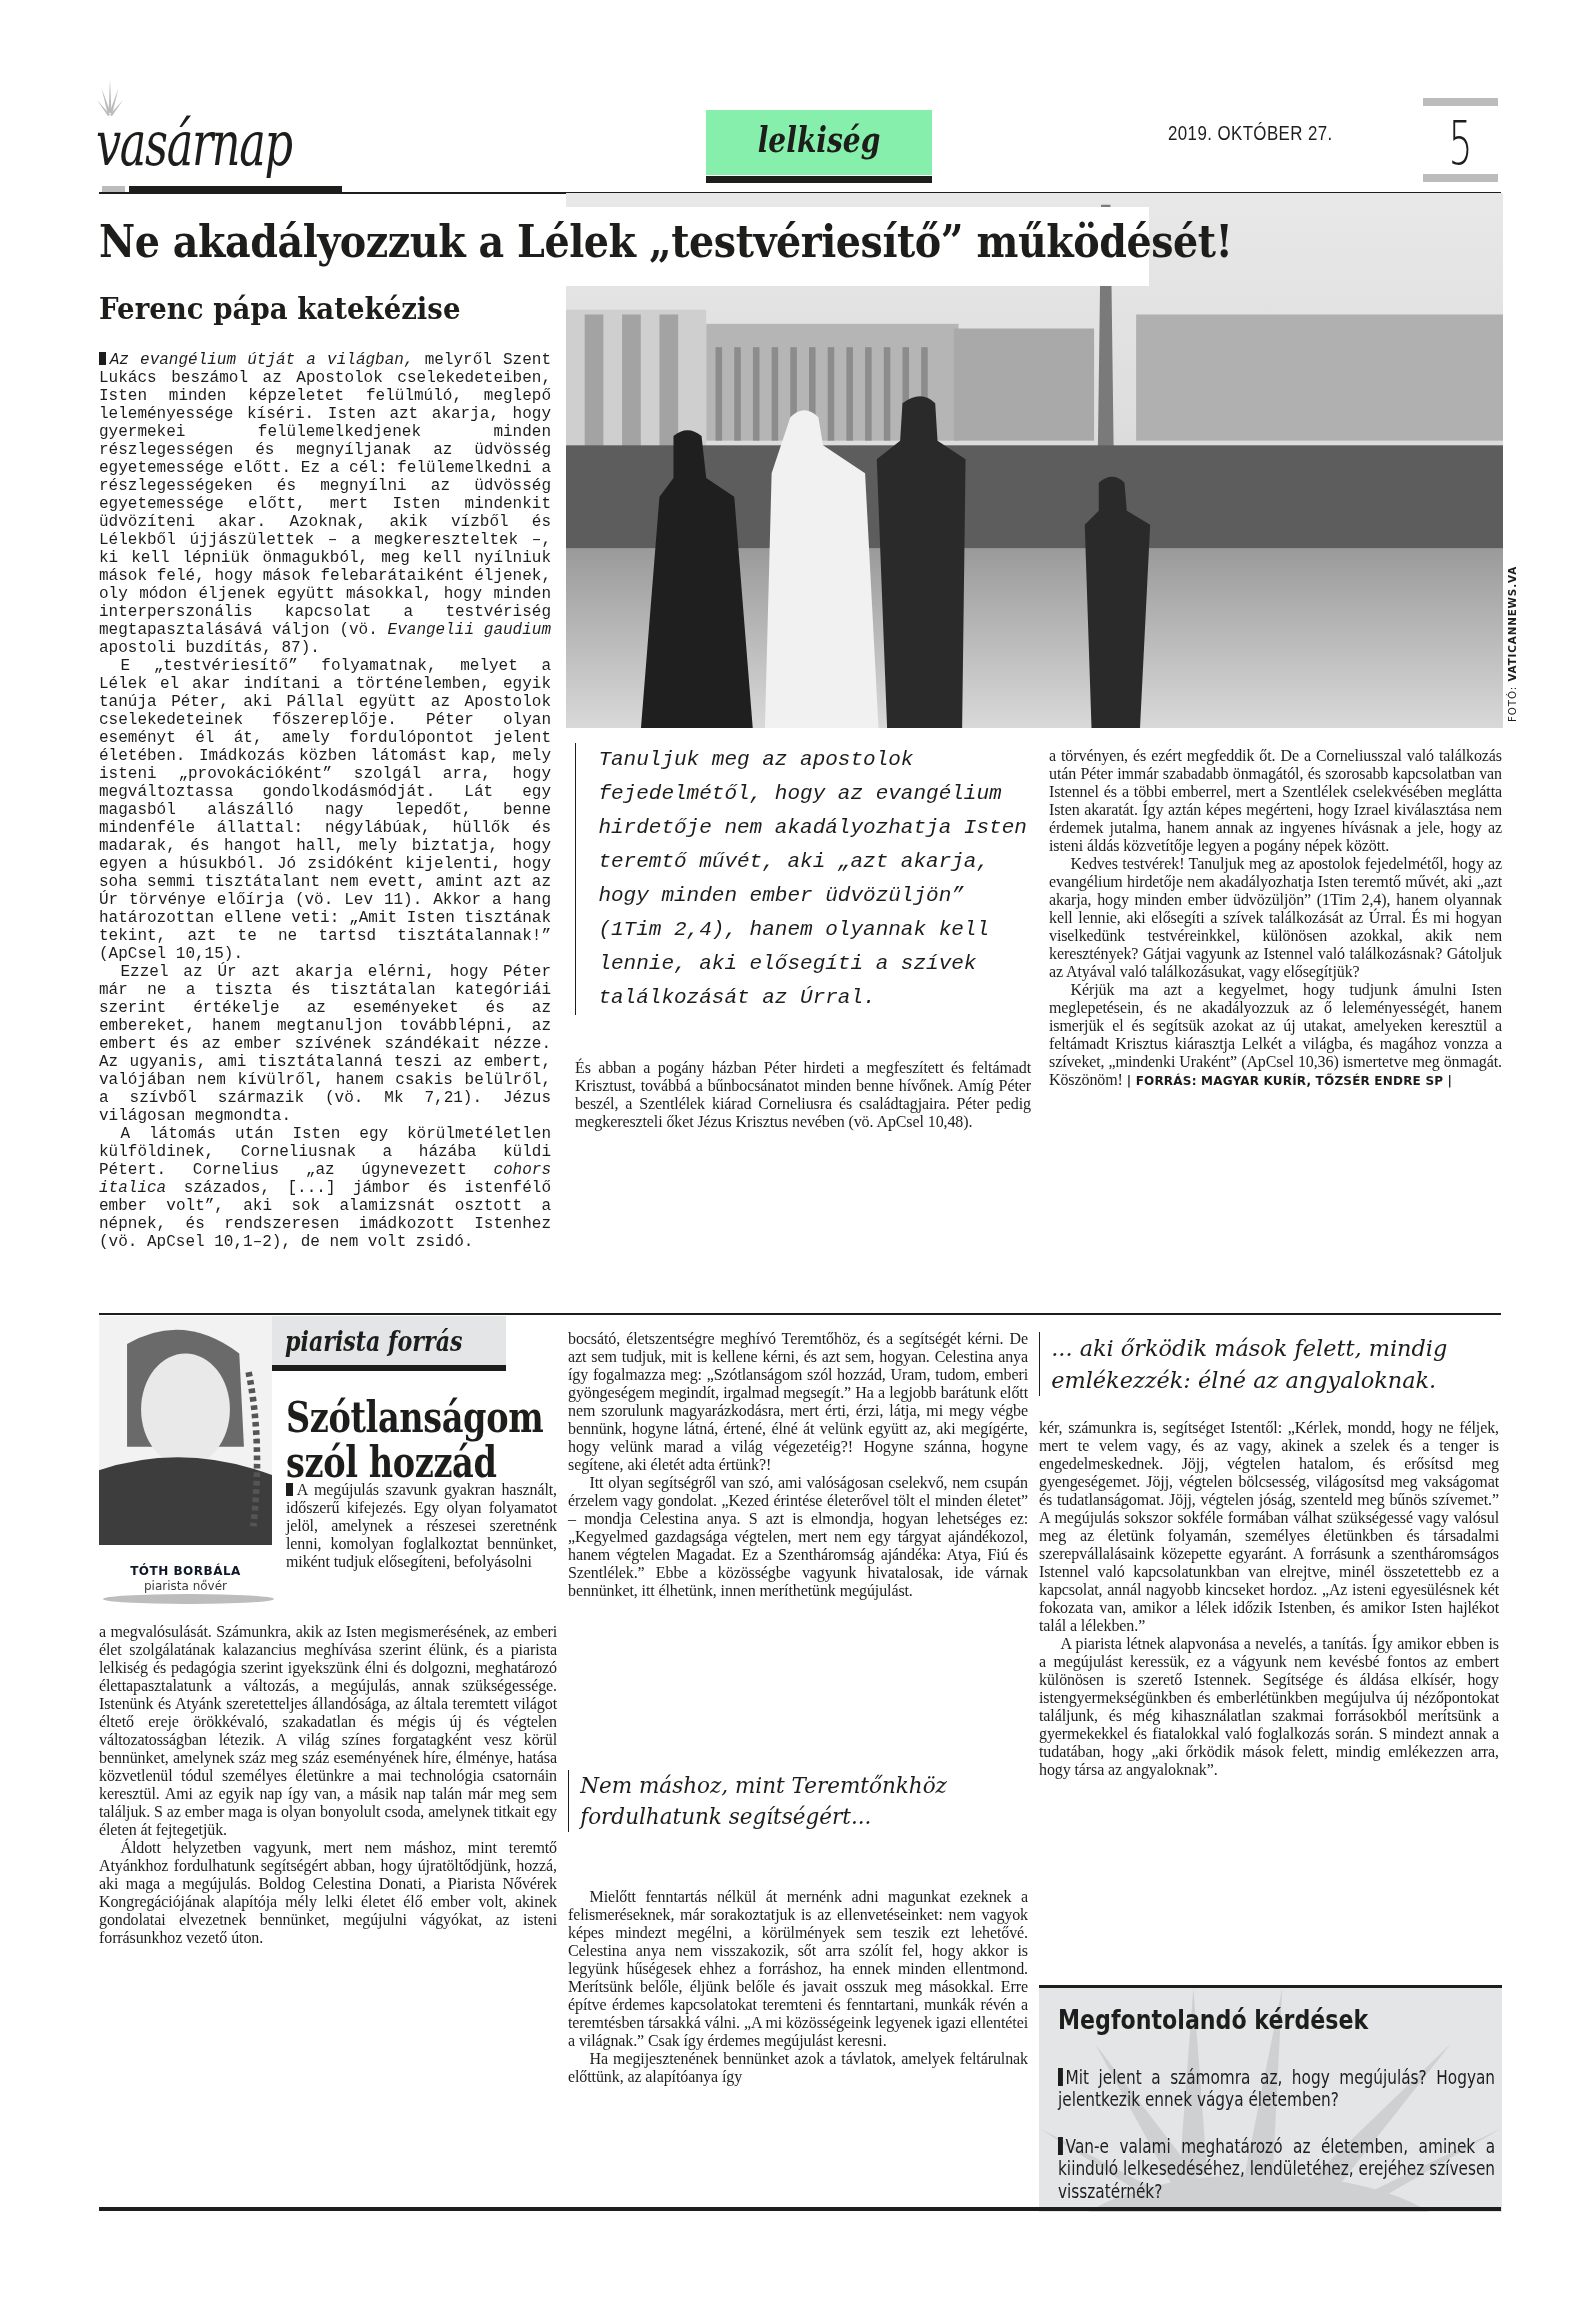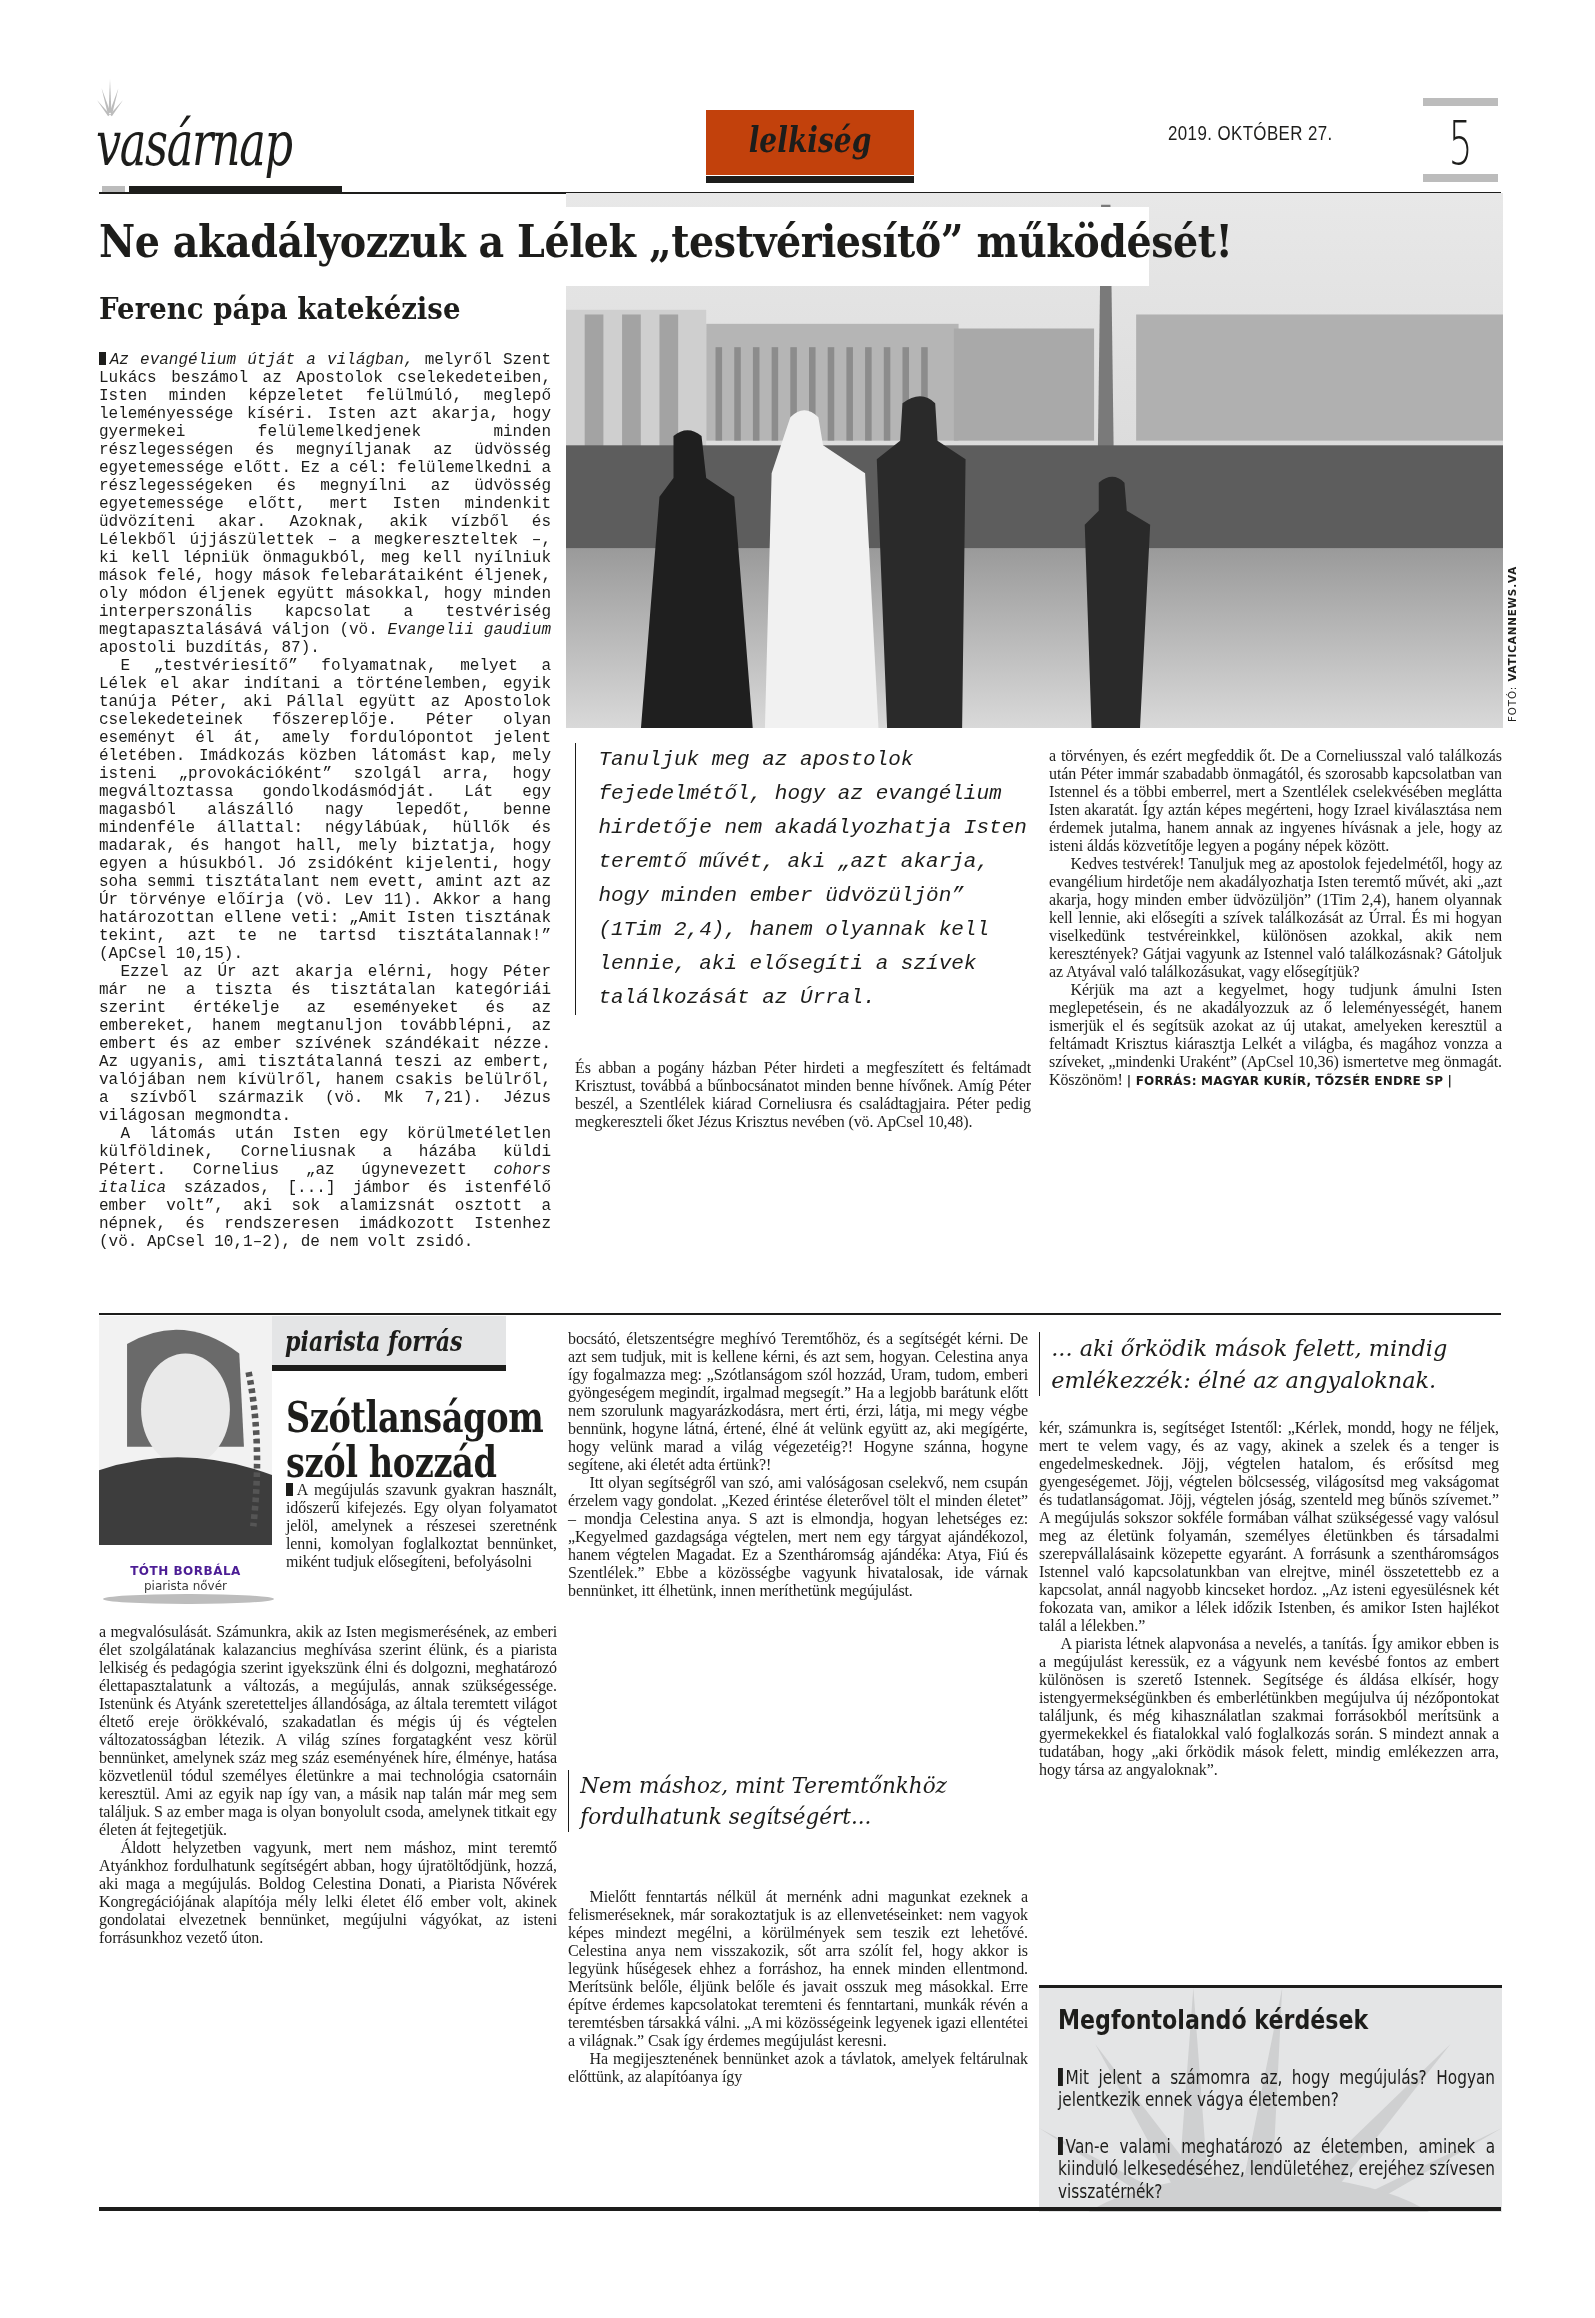--- a/index.html
+++ b/index.html
@@ -8,21 +8,21 @@
   .abs { position: absolute; }
 
   
   .masthead { left: 96px; top: 79px; width: 252px; height: 103px; }
   .masthead .burst { position: absolute; left: 0; top: 0; width: 28px; height: 56px; }
   .masthead .logo { position: absolute; left: 0; top: 28px; font-family: "DejaVu Serif", serif; font-style: italic;
         font-size: 62px; letter-spacing: -1.9px; transform: scaleX(0.72); transform-origin: left top; color:#1d1d1b; }
   .masthead .bar-gray { position: absolute; left: 5.6px; top: 107px; width: 23.4px; height: 6.5px; background:#bcbcbc; }
   .masthead .bar-dark { position: absolute; left: 33px; top: 107px; width: 213px; height: 6.5px; background:#1d1d1b; }
 
-  .section-tab { left: 706px; top: 110px; width: 208px; height: 65px; background: #c2410c; }
+  .section-tab { left: 706px; top: 110px; width: 226px; height: 65px; background: #86efac; }
   .section-tab span { position:absolute; left: 0; right: 0; top: 8.4px; text-align:center; font-style: italic; font-weight: bold;
         font-size: 36px; transform: scaleX(0.78); }
   .section-tab .underline { position:absolute; left:0; right:0; bottom:-8.4px; height: 7.5px; background:#1d1d1b; }
 
   .date { left: 1168px; top: 121px; font-family: "Liberation Sans Narrow", "Liberation Sans", sans-serif; font-size: 20.6px;
         transform: scaleX(0.82); transform-origin: left top; letter-spacing: 0.5px; }
   .page-num-box { left: 1423px; top: 98px; width: 75px; height: 84px; }
   .page-num-box .bar { position:absolute; left:0; width:75px; height: 8.4px; background:#bcbcbc; }
   .page-num-box .num { position:absolute; left: 0; right: 0; top: 9.3px; text-align:center; font-family: "DejaVu Sans", sans-serif;
         font-size: 61px; font-weight: 200; transform: scaleX(0.62); }
@@ -54,21 +54,21 @@
   .col2 { left: 575px; top: 1059px; width: 456px; }
   .col3 { left: 1049px; top: 747px; width: 453px; }
   .col3 .source { font-family: "DejaVu Sans", sans-serif; font-weight: bold; font-size: 12px; letter-spacing: 0.2px; }
 
   .rule-mid { left: 99px; top: 1313px; width: 1402px; height: 1.9px; background: #1d1d1b; }
 
   
   .portrait { left: 99px; top: 1316px; width: 173px; height: 229px; background:#d8d8d8; overflow:hidden; }
   .portrait svg { width:100%; height:100%; display:block; }
   .author-name { left: 99px; top: 1564px; width: 173px; text-align:center; font-family: "DejaVu Sans", sans-serif; font-weight: bold;
-        font-size: 12px; letter-spacing: 0.5px; color:#4c1d95; }
+        font-size: 12px; letter-spacing: 0.5px; color:#0f172a; }
   .author-role { left: 99px; top: 1579px; width: 173px; text-align:center; font-family: "DejaVu Sans", sans-serif; font-size: 12px; color:#3a3a3a; }
   .author-shadow { left: 103px; top: 1594px; width: 171px; height: 10.3px; border-radius: 50%; background:#bdbdbd; }
 
   .kicker-tab { left: 272px; top: 1316px; width: 234px; height: 49px; background:#e4e5e6; }
   .kicker-tab span { position:absolute; left: 13px; top: 10.3px; font-style: italic; font-weight: bold; font-size: 27px;
         transform: scaleX(0.82); transform-origin: left top; }
   .kicker-tab .underline { position:absolute; left:0; right:0; bottom:-5.6px; height: 5.6px; background:#1d1d1b; }
 
   .title2 { left: 286px; top: 1395px; font-family: "DejaVu Serif", serif; font-weight: bold; font-size: 43px; line-height: 45px;
         transform: scaleX(0.78); transform-origin: left top; white-space: nowrap; letter-spacing: -0.5px; }

